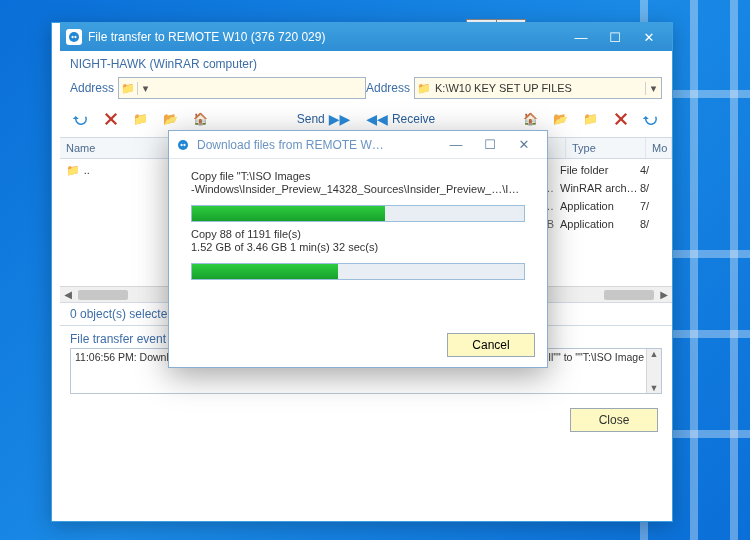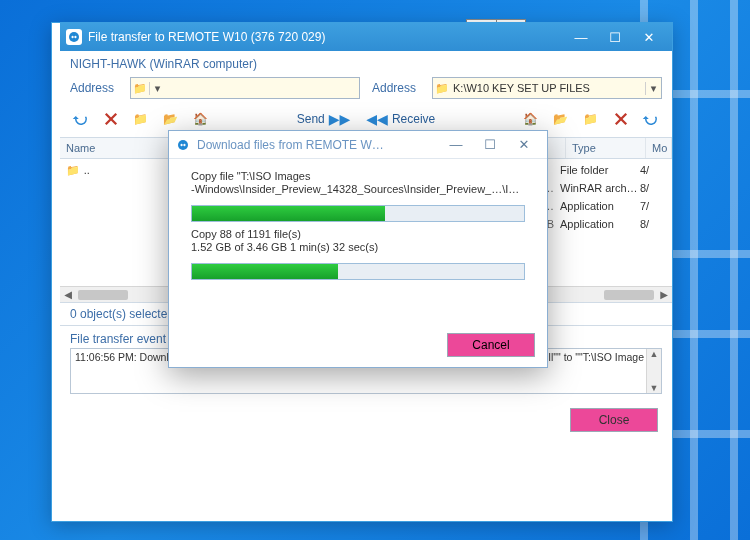--- a/index.html
+++ b/index.html
@@ -38,21 +38,21 @@
     display:flex; align-items:center; justify-content:center; margin-right:6px;
   }
   .tv-logo svg { width:12px; height:12px; }
   .titlebar .title { flex:1; font-size:12px; }
   .winbtn { width:34px; height:100%; display:flex; align-items:center; justify-content:center;
             color:#fff; font-size:13px; }
 
   .panel-row { display:flex; padding:6px 10px 2px; gap:30px; }
   .panel-row .half { flex:1; color:#3d6ea8; font-size:12px; }
 
-  .addr-row { display:flex; padding:4px 10px 6px; gap:12px; align-items:center; }
+  .addr-row { display:flex; padding:4px 10px 6px; align-items:center; }
   .addr-row .lbl { width:48px; color:#3d6ea8; font-size:12px; }
   .addr-row .combo {
     flex:1; height:22px; border:1px solid #a5b6c9; background:#fffbe8;
     display:flex; align-items:center; font-size:11px; color:#333;
   }
   .combo .foldericon { width:18px; text-align:center; color:#c9a23a; }
   .combo .txt { flex:1; overflow:hidden; white-space:nowrap; text-overflow:ellipsis; padding:0 2px; }
   .combo .dd { width:16px; text-align:center; color:#555; border-left:1px solid #cfcfcf; }
 
   .toolbar { display:flex; align-items:center; padding:2px 6px 6px; border-bottom:1px solid #d0dbe6;}
@@ -76,21 +76,21 @@
   .hscroll .thumb { height:10px; background:#c7c7c7; border-radius:2px; }
 
   .status { padding:4px 10px; color:#3d6ea8; font-size:12px; border-bottom:1px solid #d0dbe6;}
   .loglabel { padding:6px 10px 2px; color:#3d6ea8; font-size:12px; }
   .logbox { margin:0 10px; height:46px; border:1px solid #b9c7d6; background:#fff;
             font-size:10.5px; padding:2px 4px; overflow:hidden; position:relative; color:#333;}
   .logbox .vscroll { position:absolute; right:0; top:0; bottom:0; width:15px;
                      background:#f0f0f0; border-left:1px solid #d6d6d6; }
   .logbox .vscroll .ar{font-size:9px;color:#666;text-align:center;}
   .btnbar { display:flex; justify-content:flex-end; padding:14px 14px 0;}
-  .pushbtn { min-width:88px; height:24px; border:1px solid #9aa8b6; background:#ec4899;
+  .pushbtn { min-width:88px; height:24px; border:1px solid #9aa8b6; background:#fef9c3;
              font-size:12px; display:flex; align-items:center; justify-content:center; }
 
   
   .modal {
     position:absolute; top:130px; left:168px; width:380px; height:238px;
     background:#fff; border:1px solid #8aaed2; box-shadow:0 8px 30px rgba(0,0,0,.35);
     display:flex; flex-direction:column; z-index:20;
   }
   .modal .titlebar { background:#fff; color:#6a94c2; border-bottom:1px solid #e0e7ef; }
   .modal .titlebar .winbtn { color:#5f7e9d; }

